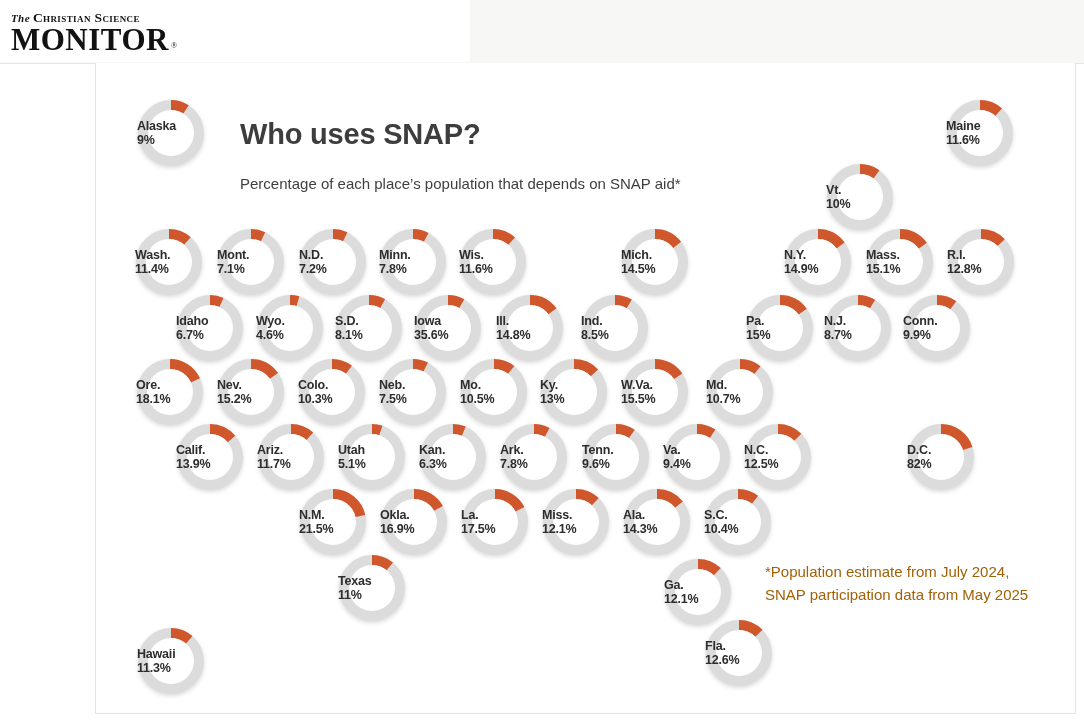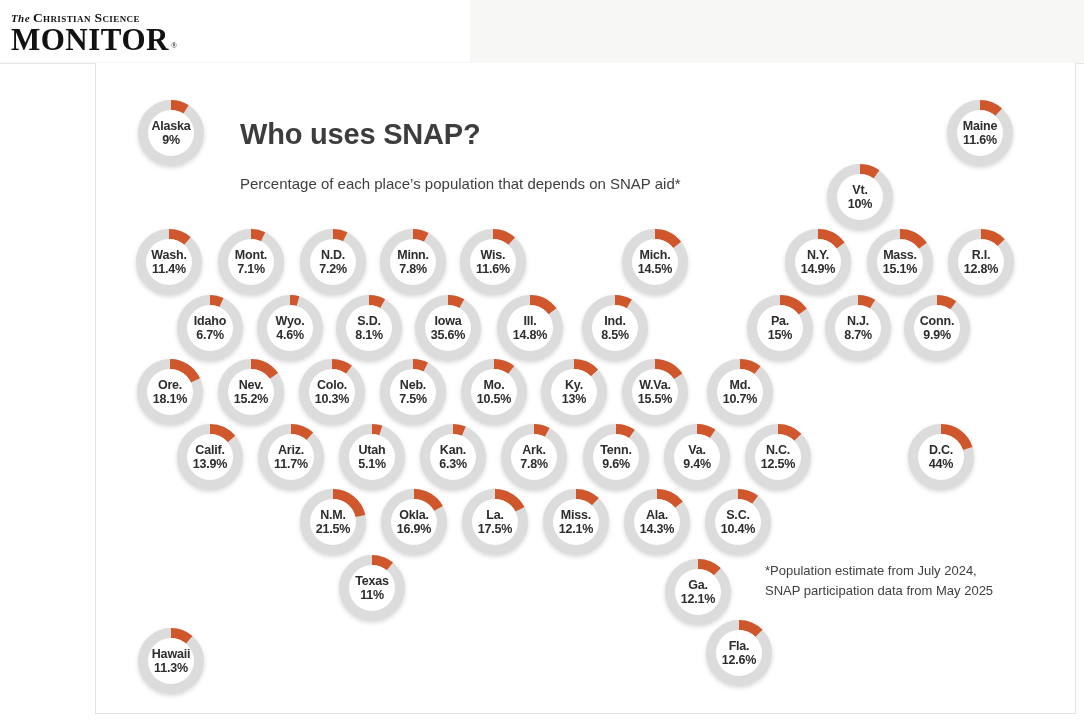--- a/index.html
+++ b/index.html
@@ -10,27 +10,27 @@
   .topband{position:absolute;left:0;top:0;width:1084px;height:63px;background:#f7f7f6;border-bottom:1px solid #e6e6e6}
   .logo-box{position:absolute;left:0;top:0;width:470px;height:62px;background:#ffffff}
   .logo{position:absolute;left:11px;top:11px;color:#121212;font-family:"Liberation Serif",serif}
   .logo-line1{font-size:13.5px;font-weight:700;font-variant:small-caps;letter-spacing:.4px;line-height:1}
   .logo-the{font-variant:normal;font-style:italic;font-weight:700;font-size:11px;margin-right:3px}
   .logo-line2{font-size:31px;font-weight:700;letter-spacing:.5px;line-height:.95;text-transform:uppercase}
   .reg{font-size:8px;font-weight:400;letter-spacing:0;vertical-align:2px;margin-left:2px}
   .card{position:absolute;left:95px;top:63px;width:979px;height:650px;background:#ffffff;border:1px solid #e3e3e3;border-top:none}
   .title{position:absolute;left:240px;top:118px;margin:0;font-size:29px;font-weight:700;color:#3d3d3d;letter-spacing:-.2px}
   .subtitle{position:absolute;left:240px;top:175px;margin:0;font-size:15px;color:#3f3f3f}
-  .footnote{position:absolute;left:765px;top:561px;margin:0;font-size:13px;color:#404040;line-height:1.5}
+  .footnote{position:absolute;left:765px;top:561px;margin:0;font-size:15px;color:#a16207;line-height:1.5}
   #donuts{position:absolute;left:0;top:0;width:1084px;height:720px}
   .donut{position:absolute;width:68px;height:68px}
   .donut svg{position:absolute;left:0;top:0;filter:drop-shadow(0 2px 2px rgba(0,0,0,.15))}
   .donut-label{
     position:absolute;left:0;top:0;width:68px;height:68px;
-    display:flex;flex-direction:column;align-items:center;justify-content:center;
+    display:flex;flex-direction:column;align-items:flex-start;justify-content:center;
     font-size:12.5px;font-weight:700;color:#2d2d2d;line-height:1.12;text-align:center;letter-spacing:-.2px;
   }
 </style>
 </head>
 <body>
 
 <div class="topband"></div>
 <div class="logo-box"></div>
 <div class="logo">
   <div class="logo-line1"><span class="logo-the">The</span><span>Christian Science</span></div>
@@ -452,21 +452,21 @@
       </div>
     </div>
     <div class="donut" style="left: 907px; top: 423px;">
       <svg width="68" height="68" viewBox="0 0 68 68">
         <circle cx="34" cy="34" r="28" fill="none" stroke="#dcdcdc" stroke-width="10"></circle>
         <circle cx="34" cy="34" r="28" fill="none" stroke="#d0572c" stroke-width="10" stroke-dasharray="35.19 175.93" transform="rotate(-90 34 34)"></circle>
         <circle cx="34" cy="34" r="23" fill="#ffffff"></circle>
       </svg>
       <div class="donut-label">
         <div>D.C.</div>
-        <div>44%</div>
+        <div>82%</div>
       </div>
     </div>
     <div class="donut" style="left: 299px; top: 488px;">
       <svg width="68" height="68" viewBox="0 0 68 68">
         <circle cx="34" cy="34" r="28" fill="none" stroke="#dcdcdc" stroke-width="10"></circle>
         <circle cx="34" cy="34" r="28" fill="none" stroke="#d0572c" stroke-width="10" stroke-dasharray="37.82 175.93" transform="rotate(-90 34 34)"></circle>
         <circle cx="34" cy="34" r="23" fill="#ffffff"></circle>
       </svg>
       <div class="donut-label">
         <div>N.M.</div>

